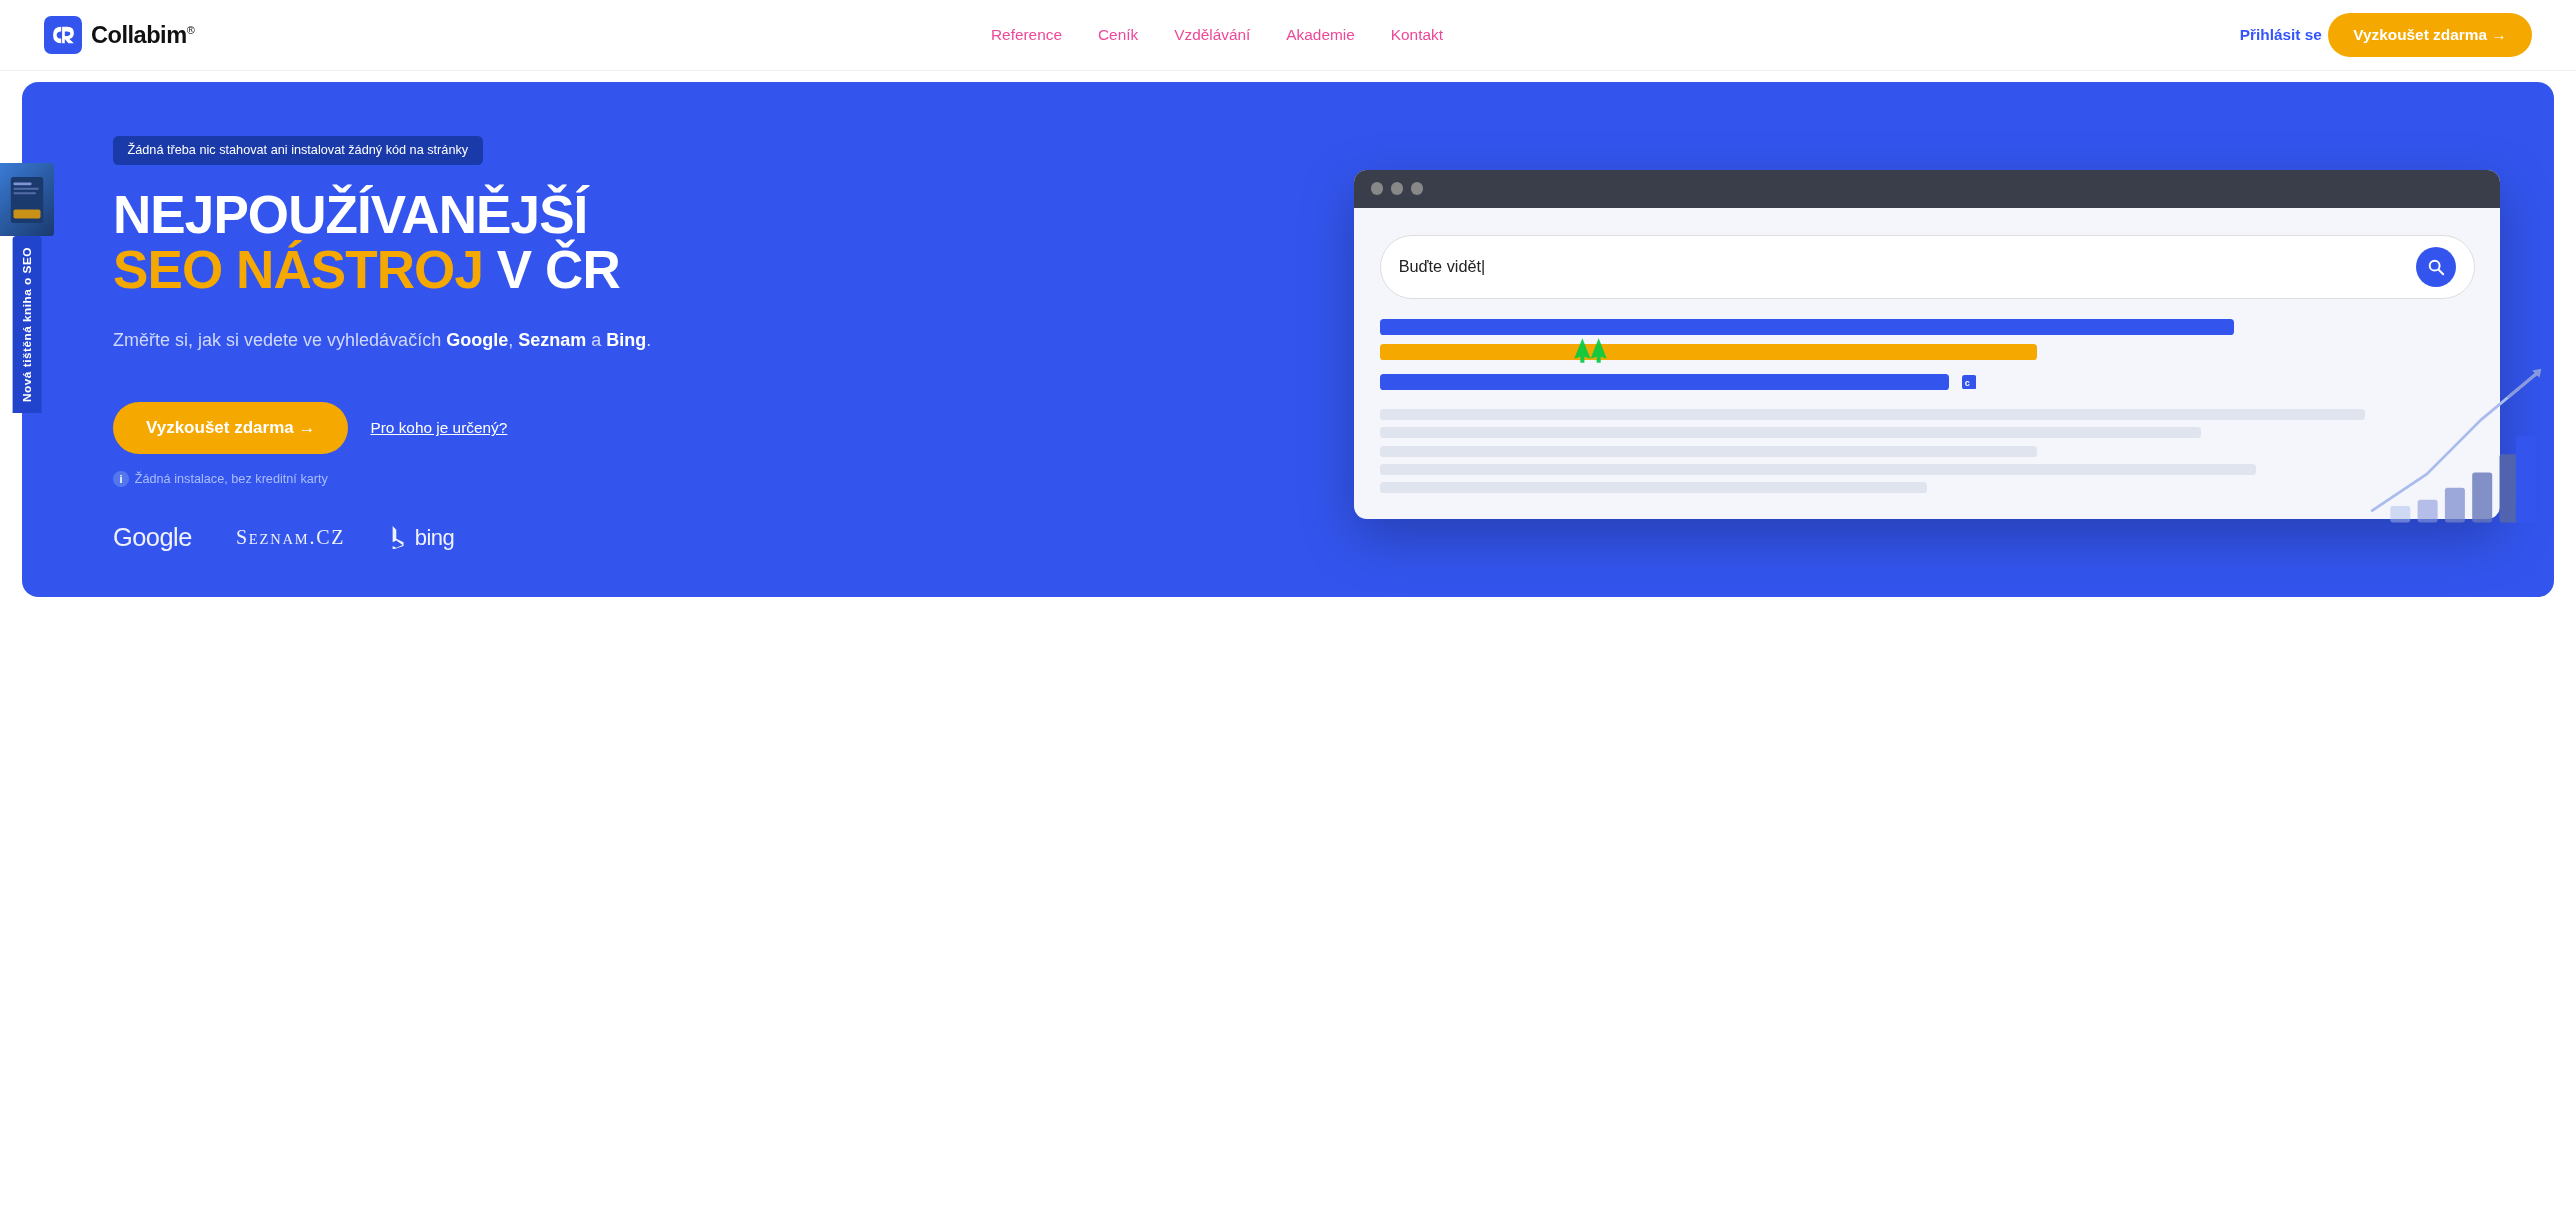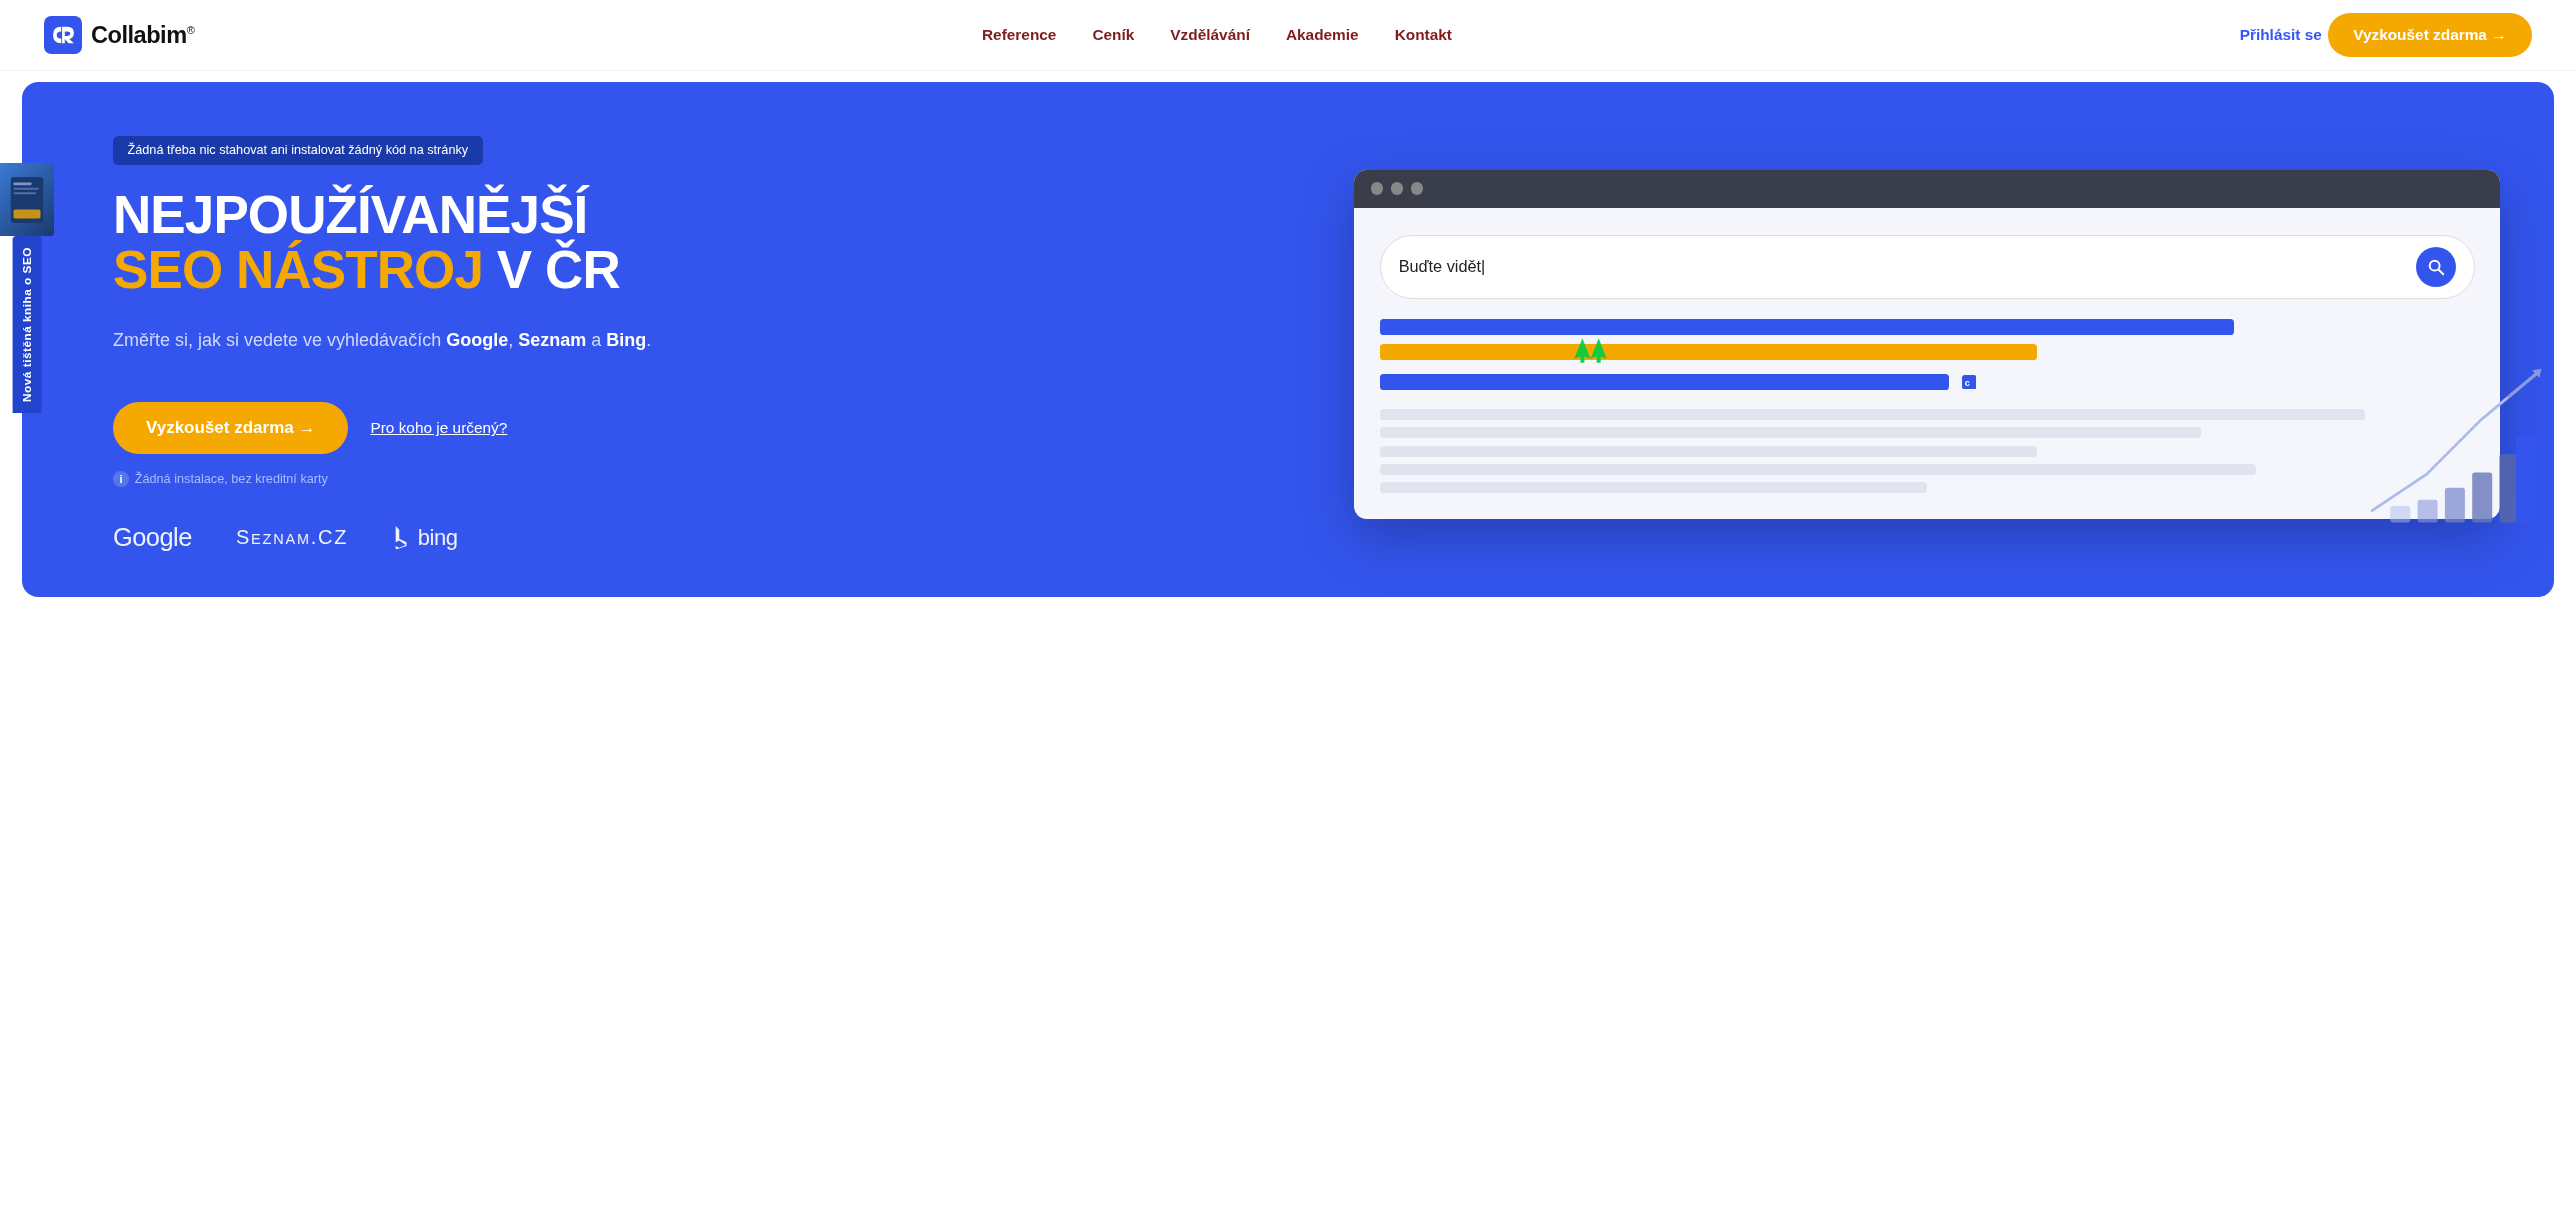--- a/index.html
+++ b/index.html
@@ -37,23 +37,23 @@
       font-weight: 400;
     }
     .navbar-nav {
       display: flex;
       align-items: center;
       gap: 36px;
       list-style: none;
     }
     .navbar-nav a {
       text-decoration: none;
-      color: #7f1d1d;
+      color: #ec4899;
       font-size: 15.4px;
-      font-weight: 700;
+      font-weight: 400;
       margin-top: 41px;
     }
     .navbar-actions {
       display: flex;
       align-items: center;
       gap: 6px;
     }
     .btn-login {
       font-size: 15.4px;
       font-weight: 600;
@@ -393,21 +393,21 @@
       <span class="info-icon">i</span>
       <span>Žádná instalace, bez kreditní karty</span>
     </div>
 
     <div class="hero-partners">
 
       <span class="partner-logo partner-google" style="font-style: normal; font-family: Georgia, serif;">
         <span style="color:#fff; font-size:25.4px; font-family: 'Trebuchet MS', sans-serif; font-weight:400; letter-spacing:-0.5px;">Google</span>
       </span>
 
-      <span class="partner-logo partner-seznam" style="font-family:Liberation Sans, sans-serif; font-size:20px; color:#fff; letter-spacing:1.8px;">
+      <span class="partner-logo partner-seznam" style="font-family:Liberation Serif, serif; font-size:20px; color:#fff; letter-spacing:1.8px;">
         S<span style="font-size:14.5px;">EZNAM</span>.CZ
       </span>
 
       <span class="partner-logo partner-bing">
         <svg width="20" height="23.6" viewBox="0 0 22 26" fill="none">
           <path d="M4 0 L4 18 L8 16 L15 21 L8 24 L4 22 L4 26 L16 22 L16 18 L8 14 L8 4 Z" fill="white"></path>
         </svg>
         <span style="color:#fff; font-size:22px; font-weight:300; letter-spacing:-0.5px;">bing</span>
       </span>
     </div>

